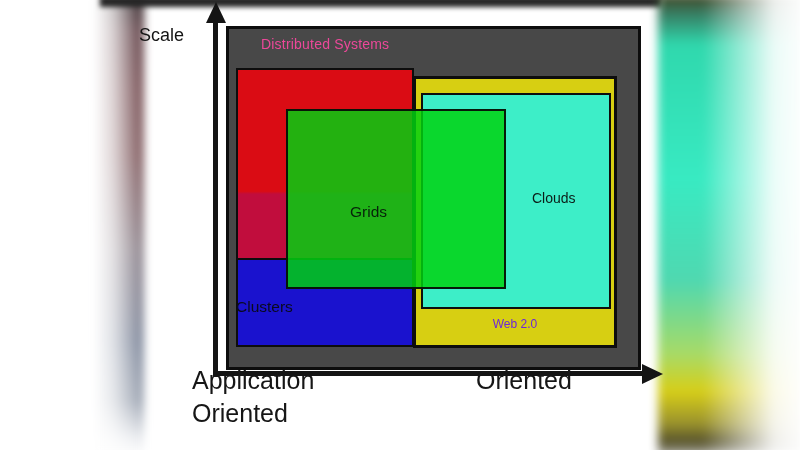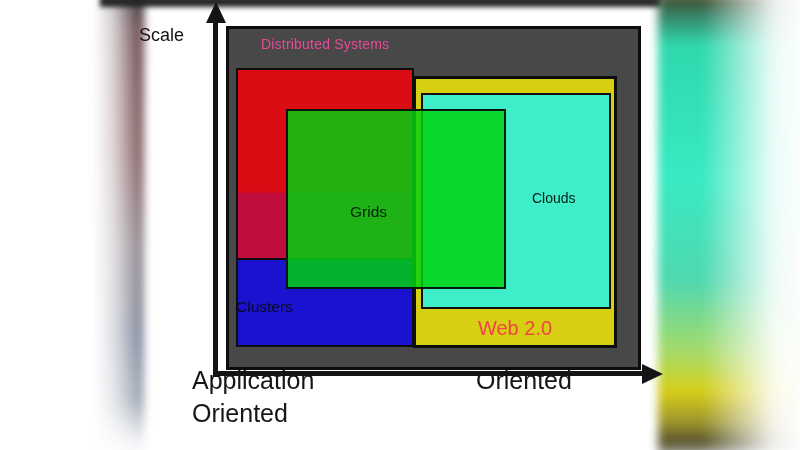--- a/index.html
+++ b/index.html
@@ -65,21 +65,21 @@
   .supers-label{position:absolute;left:236px;top:86px;width:178px;text-align:center;font-size:15.5px;color:#1c0c08;}
   .clusters-box{
     left:236px;top:258px;width:178px;height:89px;
     background:#1a12ce;border:2px solid #0d0d0d;
   }
   .clusters-label{position:absolute;left:236px;top:298px;width:178px;text-align:left;font-size:15.5px;color:#0a0a1e;}
   .web20-box{
     left:413px;top:76px;width:204px;height:272px;
     background:#d7cf12;border:3px solid #0d0d0d;
   }
-  .web20-label{position:absolute;left:413px;top:317px;width:204px;text-align:center;font-size:20px;color:#ef4444;}
+  .web20-label{position:absolute;left:413px;top:317px;width:204px;text-align:center;font-size:12px;color:#6d28d9;}
   .clouds-box{
     left:421px;top:93px;width:190px;height:216px;
     background:#3deec8;border:2px solid #0d0d0d;
   }
   .clouds-label{position:absolute;left:532px;top:190px;font-size:14px;color:#0b1d18;}
   .grids-box{
     left:286px;top:109px;width:220px;height:180px;
     background:rgba(0,210,15,0.84);border:2.5px solid rgba(8,8,8,0.92);
   }
   .grids-label{position:absolute;left:350px;top:203px;font-size:15.5px;color:#07230a;}

